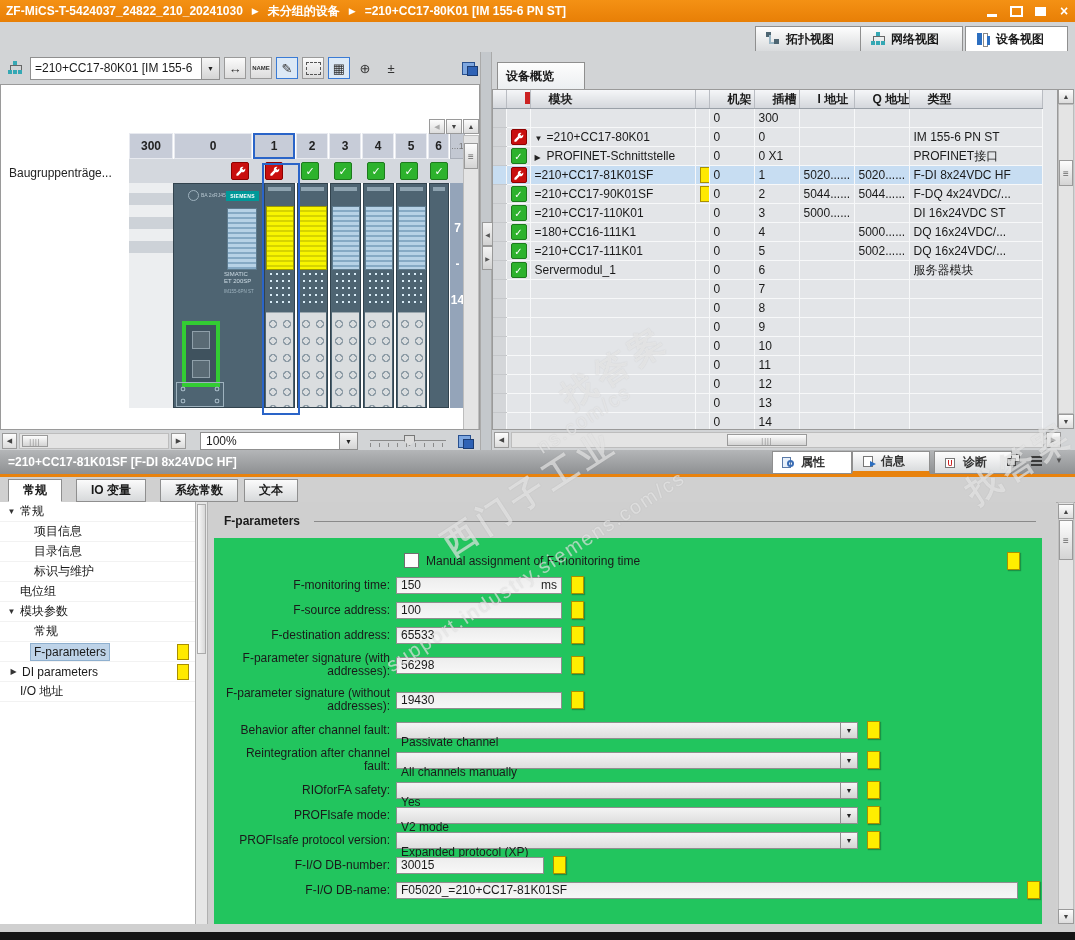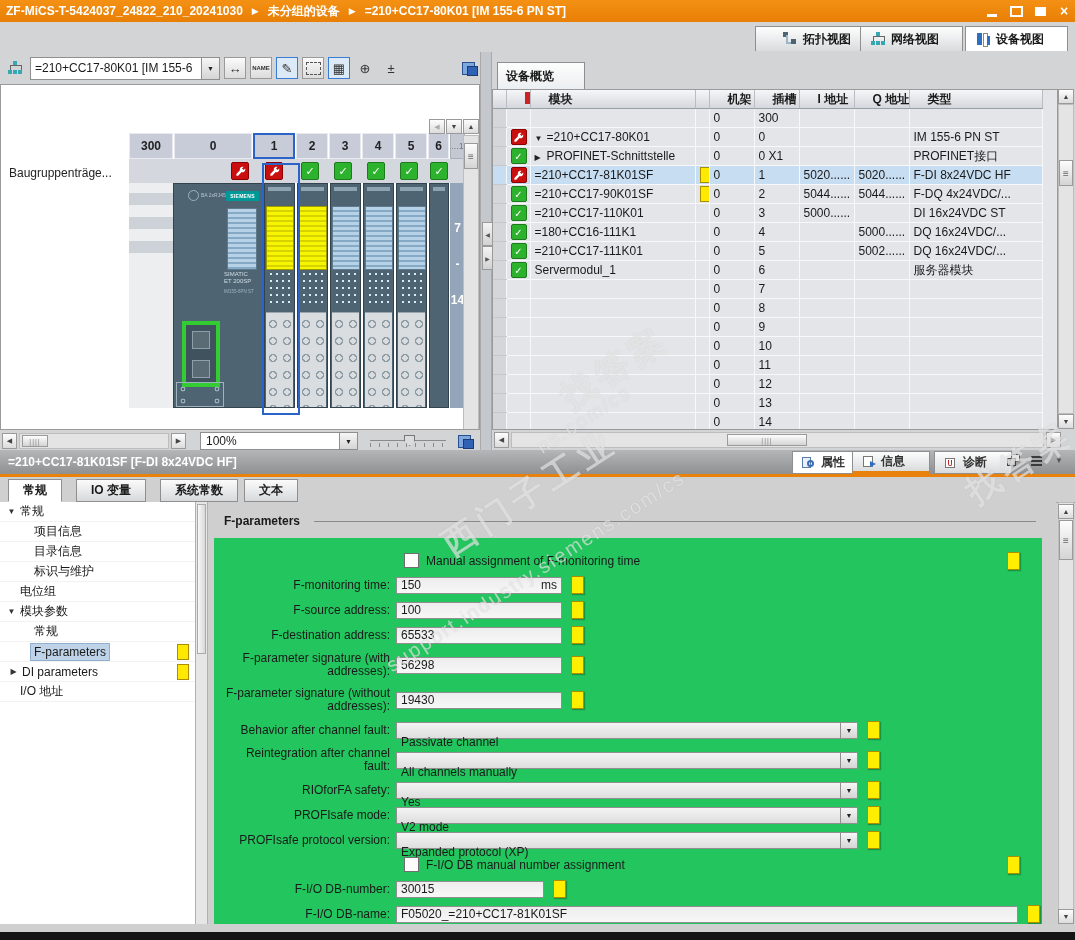--- a/index.html
+++ b/index.html
@@ -264,21 +264,21 @@
           <i class="ic-restore"></i>
         </span>
       <span class="winbtn">
           <i class="ic-max"></i>
         </span>
       <span class="winbtn ic-close">×</span>
     </div>
   </div>
 
   <div class="abs" id="viewtabs">
-    <div class="viewtab" style="left:755px;width:124px;justify-content:center;">
+    <div class="viewtab" style="left:755px;width:124px;">
       <span class="vicon topo">
           <i class="a"></i>
           <i class="c"></i>
           <i class="b"></i>
         </span>
       <span>拓扑视图</span>
     </div>
     <div class="viewtab" style="left:860px;width:103px;">
       <span class="vicon net">
           <i class="e"></i>
@@ -708,21 +708,21 @@
       <span class="sb-track-v" style="width:533px;height:16px;position:relative;">
         <span class="sb-handle grip-h" style="position:absolute;left:215px;top:1px;width:80px;height:12px;"></span>
       </span>
       <span class="sb-btn" style="width:15px;height:16px;">▶</span>
     </div>
   </div>
 
   <div class="abs" id="props">
     <div class="abs" id="props-title">
       <span>=210+CC17-81K01SF [F-DI 8x24VDC HF]</span>
-      <div class="ptab active" style="left:792px;width:80px;">
+      <div class="ptab active" style="left:772px;width:80px;">
         <span class="pico pico-prop">
             <i class="a"></i>
             <i class="b"></i>
           </span>
         <span>属性</span>
       </div>
       <div class="ptab" style="left:852px;width:78px;border-bottom:3px solid #e8820d;">
         <span class="pico pico-info">
             <i class="a"></i>
             <i class="b"></i>
@@ -906,25 +906,20 @@
 
         <div class="frow">
           <span class="flabel">PROFIsafe protocol version:</span>
           <span class="fselect">
             <span class="txt">Expanded protocol (XP)</span>
               <span class="dd-btn"></span>
           </span>
           <span class="ybox"></span>
         </div>
 
-        <div class="frow cbrow">
-          <span class="cbox"></span>
-          <span>F-I/O DB manual number assignment</span>
-          <span class="yfar"></span>
-        </div>
 
         <div class="frow">
           <span class="flabel">F-I/O DB-number:</span>
           <span class="finput w-med">
               <span>30015</span>
             </span>
           <span class="ybox"></span>
         </div>
 
         <div class="frow">

